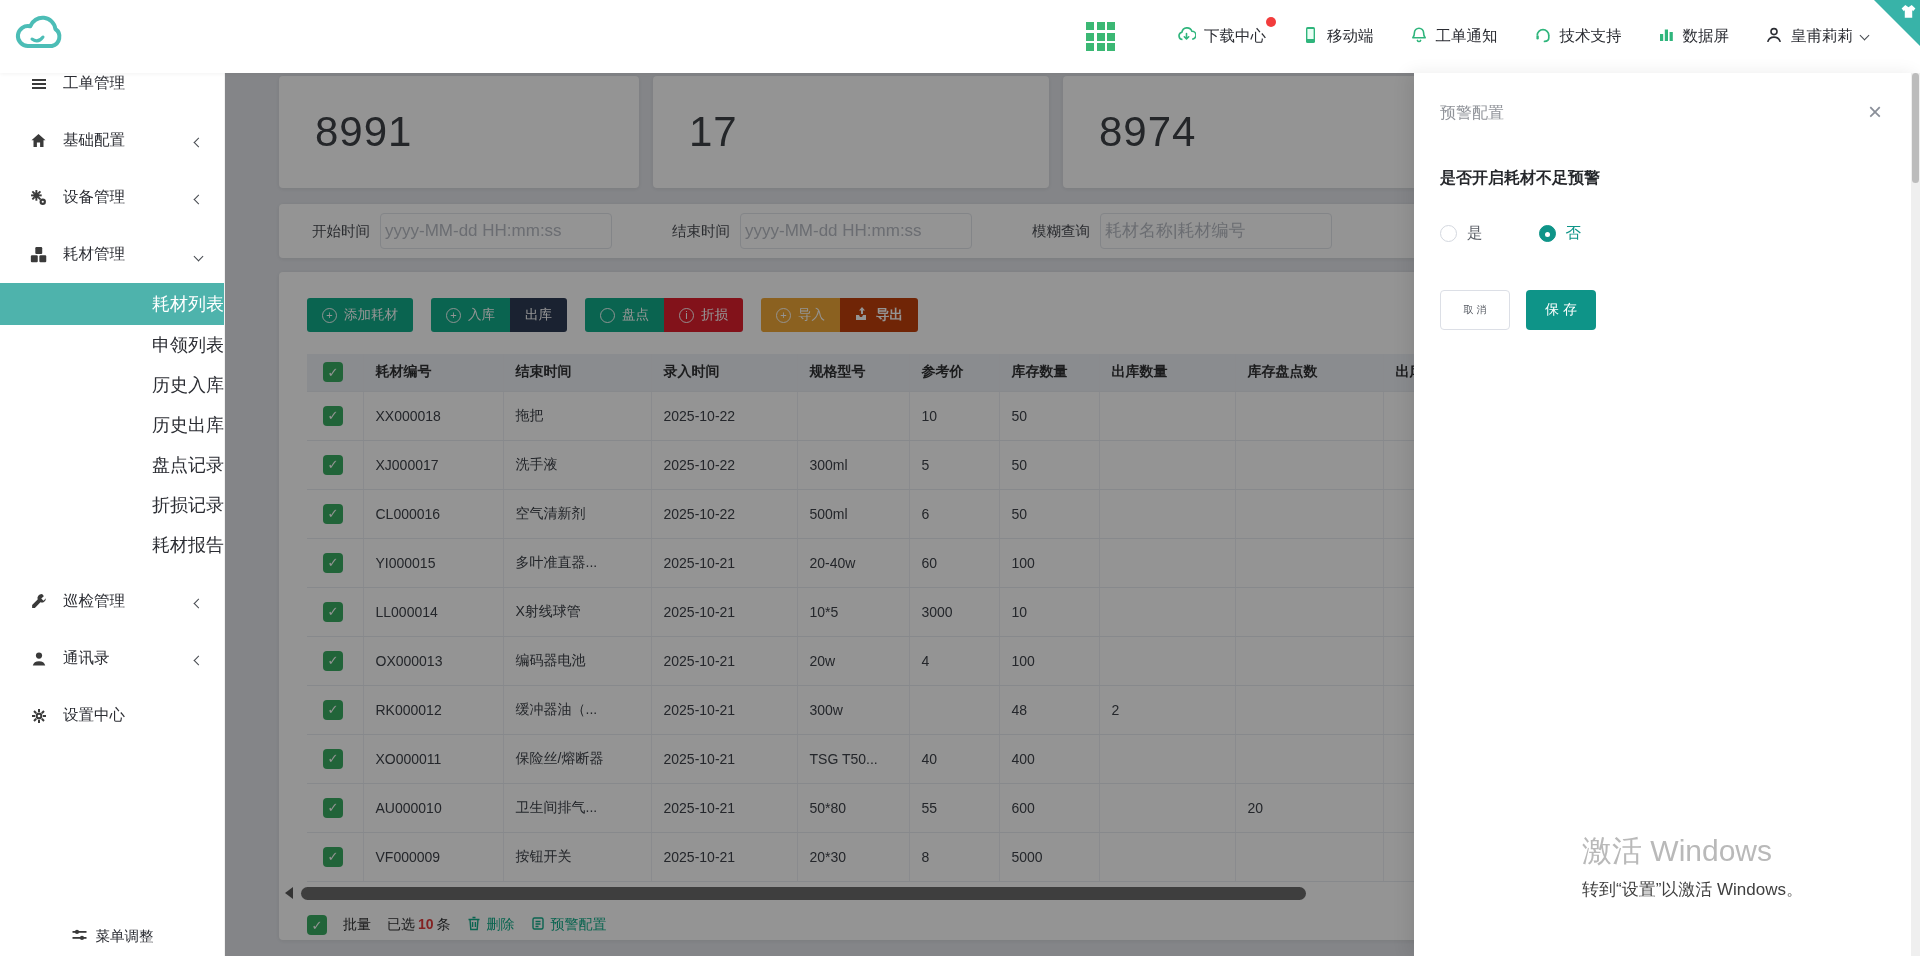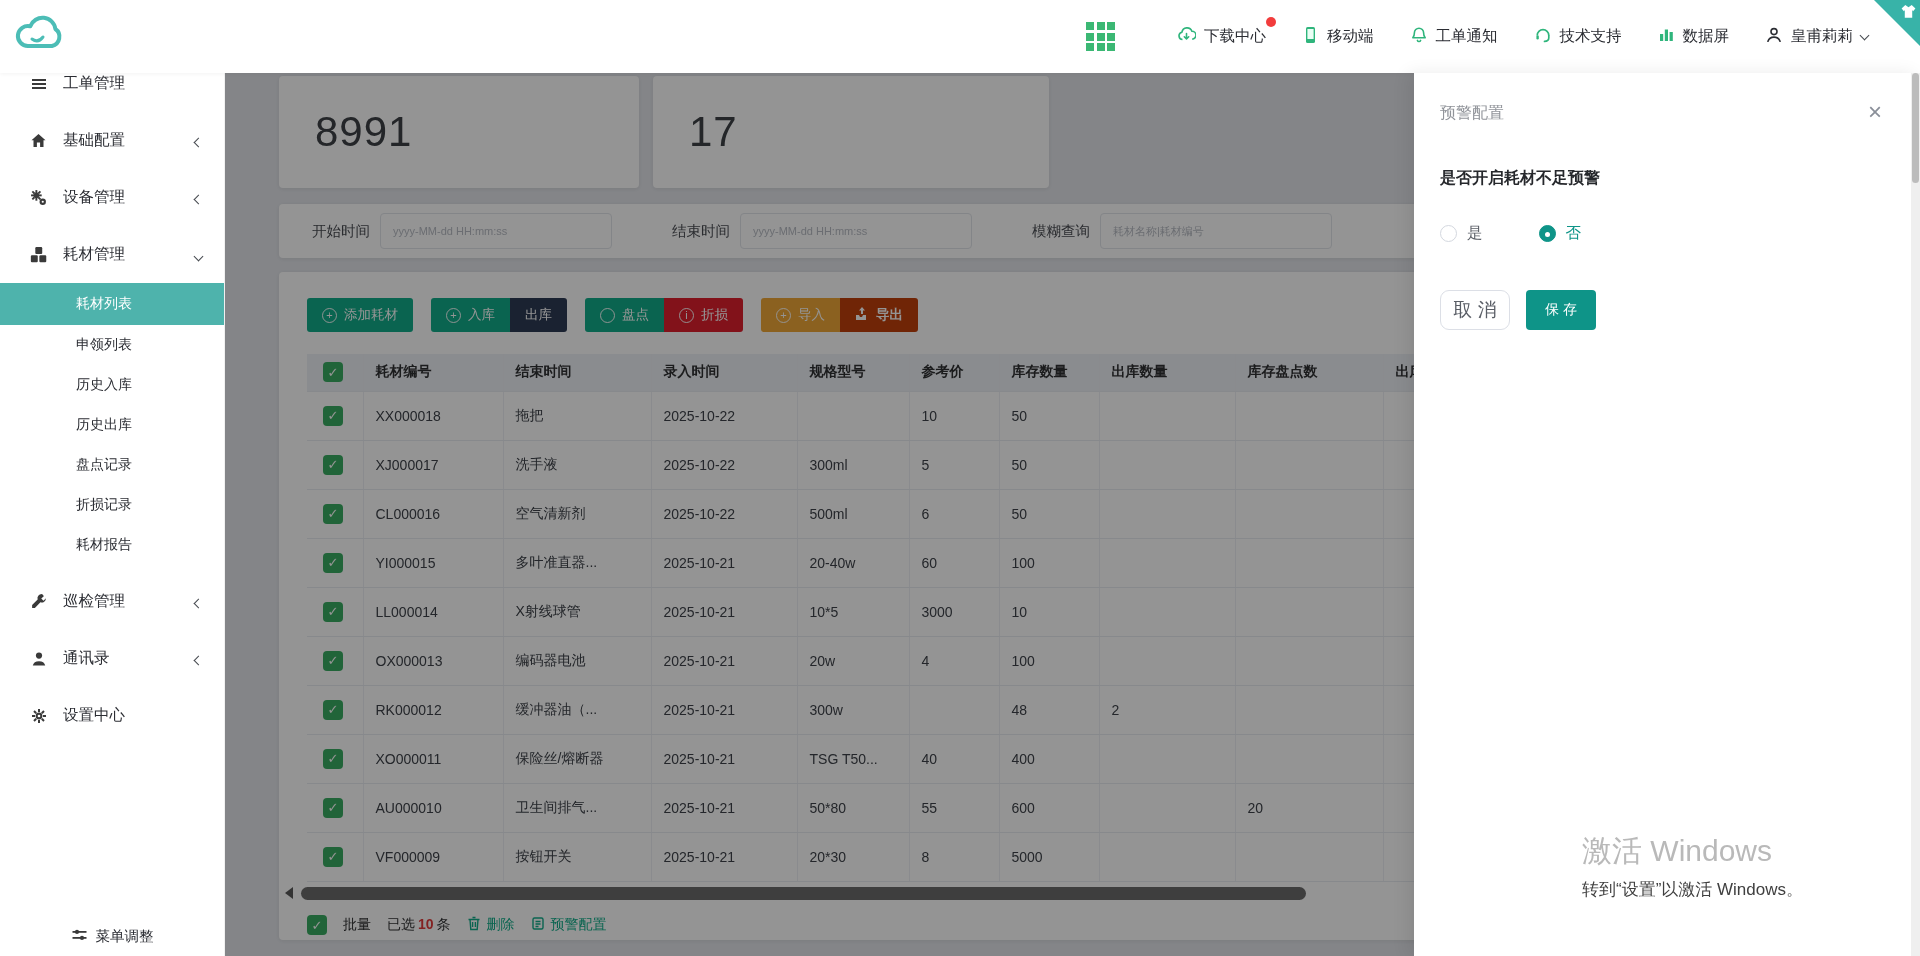--- a/index.html
+++ b/index.html
@@ -24,41 +24,41 @@
 
   
   .sidebar { position:absolute; left:0; top:73px; width:225px; bottom:0; background:#fff;
     z-index:30; overflow:hidden; border-right:1px solid #f1f1f1; }
   .side-item { height:57px; display:flex; align-items:center; padding-left:30px; gap:16px;
     font-size:15.5px; color:#2b2d33; position:relative; cursor:pointer; }
   .side-item.clipped { margin-top:-18px; }
   .side-item .sicon { width:17px; display:flex; justify-content:center; }
   .side-item .chevslot { position:absolute; right:22px; }
   .sub-item { height:40px; display:flex; align-items:center; padding-left:76px;
-    font-size:14px; color:#2b2d33; position:relative; cursor:pointer; }
+    font-size:18px; color:#2b2d33; position:relative; cursor:pointer;justify-content:flex-end; }
   .sub-item.active { background:#4eb3ac; color:#fff; height:42px; }
   .side-footer { position:absolute; bottom:10px; left:0; width:100%; display:flex;
     justify-content:center; align-items:center; gap:8px; font-size:14.5px; color:#2b2d33; cursor:pointer; }
 
   
   .main { position:absolute; left:225px; top:73px; right:0; bottom:0; background:#e4e6eb; overflow:hidden; }
   .dim { position:absolute; inset:0; background:rgba(0,0,0,0.42); z-index:10; }
 
   .stats-row { position:absolute; left:54px; top:3px; display:flex; gap:14px; }
   .stat-card { height:112px; background:#fff; border-radius:4px; box-shadow:0 1px 5px rgba(0,0,0,0.08);
     display:flex; align-items:center; padding-left:36px; }
   .stat-card .num { font-size:42px; color:#3f4348; letter-spacing:1px; }
   .stat-card.c1 { width:360px; } .stat-card.c2 { width:396px; } .stat-card.c3 { width:520px; }
 
   .filter-card { position:absolute; left:54px; top:131px; width:1210px; height:54px; background:#fff;
     border-radius:4px; box-shadow:0 1px 5px rgba(0,0,0,0.08); display:flex; align-items:center;
     padding-left:33px; gap:10px; }
   .f-label { font-size:14.5px; color:#4a4d53; }
-  .f-input { width:232px; height:36px; border:1px solid #e2e5ea; border-radius:4px; padding:0 12px;
-    font-size:11px; color:#333; background:#fff; }
+  .f-input { width:232px; height:36px; border:1px solid #e2e5ea; border-radius:4px; padding:0 4px;
+    font-size:17px; color:#333; background:#fff; }
   .f-input::placeholder { color:#b8bcc4; }
   .f-gap { width:40px; }
 
   .table-card { position:absolute; left:54px; top:199px; width:1380px; height:668px; background:#fff;
     border-radius:4px; box-shadow:0 1px 5px rgba(0,0,0,0.08); padding:26px 0 0 28px; }
   .toolbar { display:flex; align-items:center; gap:18px; }
   .tbtn-group { display:flex; }
   .tbtn { height:34px; display:flex; align-items:center; gap:7px; padding:0 15px; color:#fff;
     font-size:13.5px; cursor:pointer; }
   .tbtn:first-child { border-radius:3px 0 0 3px; } .tbtn:last-child { border-radius:0 3px 3px 0; }
@@ -100,22 +100,22 @@
   .drawer-q { margin-top:44px; font-size:16px; color:#26282c; font-weight:bold; }
   .radio-row { margin-top:34px; display:flex; align-items:center; gap:56px; }
   .radio { display:flex; align-items:center; gap:10px; cursor:pointer; }
   .radio .dot { width:17px; height:17px; border-radius:50%; border:1.5px solid #d4d8df; background:#fff; }
   .radio.selected .dot { background:#0e9488; border-color:#0e9488; position:relative; }
   .radio.selected .dot::after { content:""; position:absolute; left:5.5px; top:5.5px; width:5px; height:5px;
     border-radius:50%; background:#fff; }
   .radio .rlabel { font-size:15.5px; color:#5a5e66; }
   .radio.selected .rlabel { color:#0e9488; }
   .drawer-btns { margin-top:46px; display:flex; gap:16px; }
-  .btn-cancel { width:70px; height:40px; background:#fff; border:1px solid #dcdfe6; border-radius:9px;
-    font-size:19px; color:#5a5e66; cursor:pointer; }
+  .btn-cancel { width:70px; height:40px; background:#fff; border:1px solid #dcdfe6; border-radius:4px;
+    font-size:10px; color:#5a5e66; cursor:pointer; }
   .btn-save { width:70px; height:40px; background:#0e9488; border:none; border-radius:4px;
     font-size:14px; color:#fff; cursor:pointer; }
   .watermark { position:absolute; left:168px; top:758px; }
   .wm1 { font-size:30px; color:#b9b9b9; }
   .wm2 { font-size:17px; color:#404040; margin-top:6px; }
 
   .vscroll { position:absolute; right:0; top:73px; width:9px; bottom:0; background:#efefef; z-index:70; }
   .vscroll .vthumb { position:absolute; top:0; left:1px; width:7px; height:110px; background:#bcbcbc; border-radius:4px; cursor:grab; }
 </style>
 </head>
@@ -347,20 +347,23 @@
 </div>
 
 <div class="main">
 
   <div class="stats-row">
     <div class="stat-card c1">
       <span class="num">8991</span>
     </div>
     <div class="stat-card c2">
       <span class="num">17</span>
+    </div>
+    <div class="stat-card c3">
+      <span class="num">8974</span>
     </div>
   </div>
 
   <div class="filter-card">
     <span class="f-label">开始时间</span>
     <input class="f-input" placeholder="yyyy-MM-dd HH:mm:ss" style="">
     <span class="f-gap"></span>
     <span class="f-label">结束时间</span>
     <input class="f-input" placeholder="yyyy-MM-dd HH:mm:ss" style="">
     <span class="f-gap"></span>

